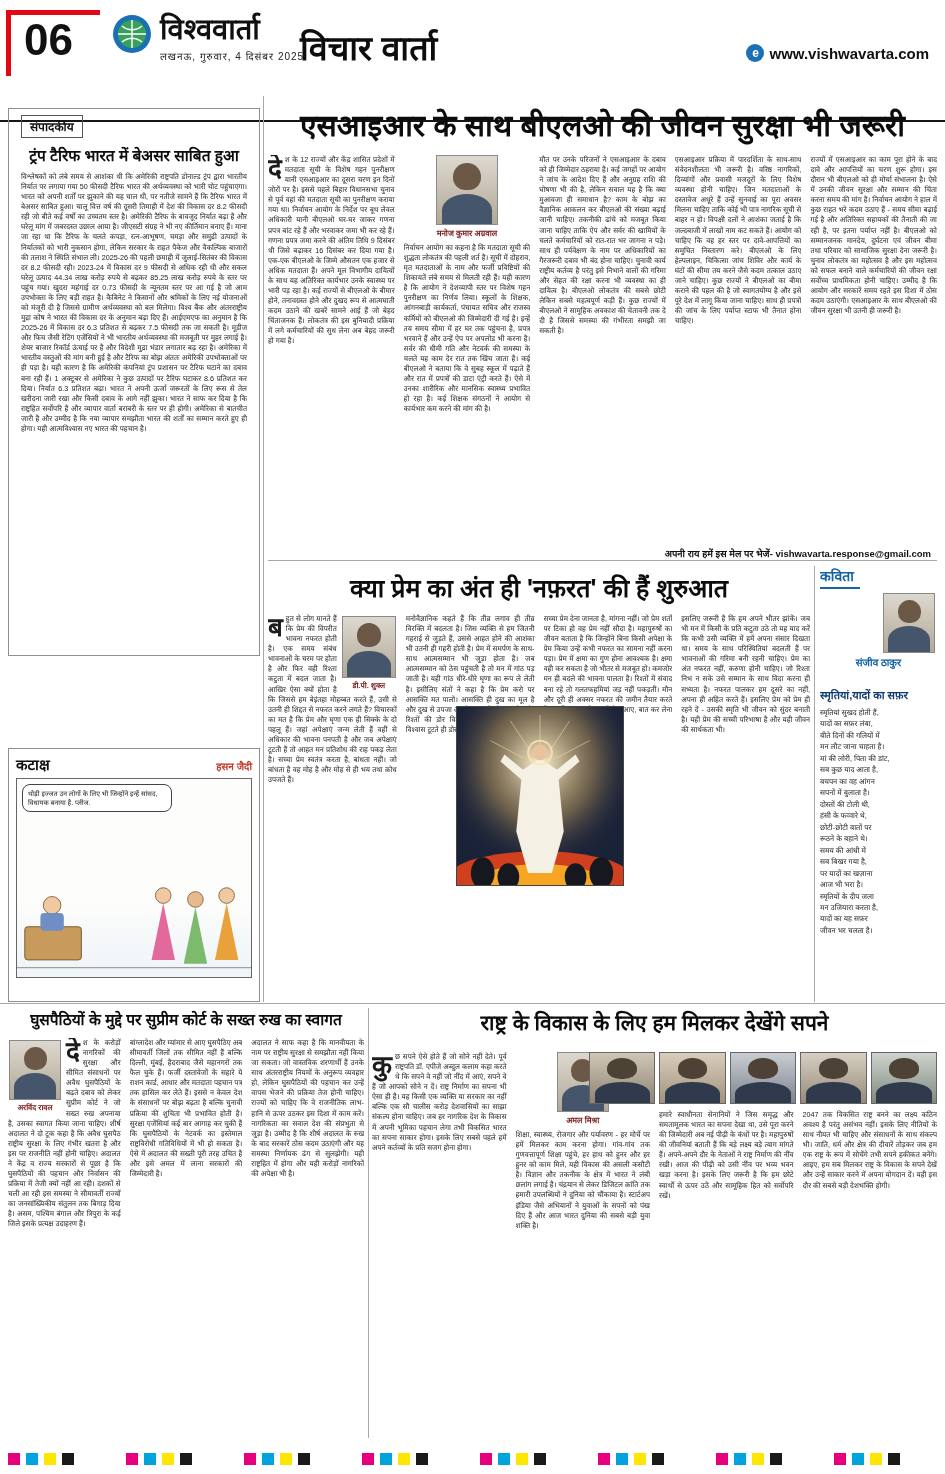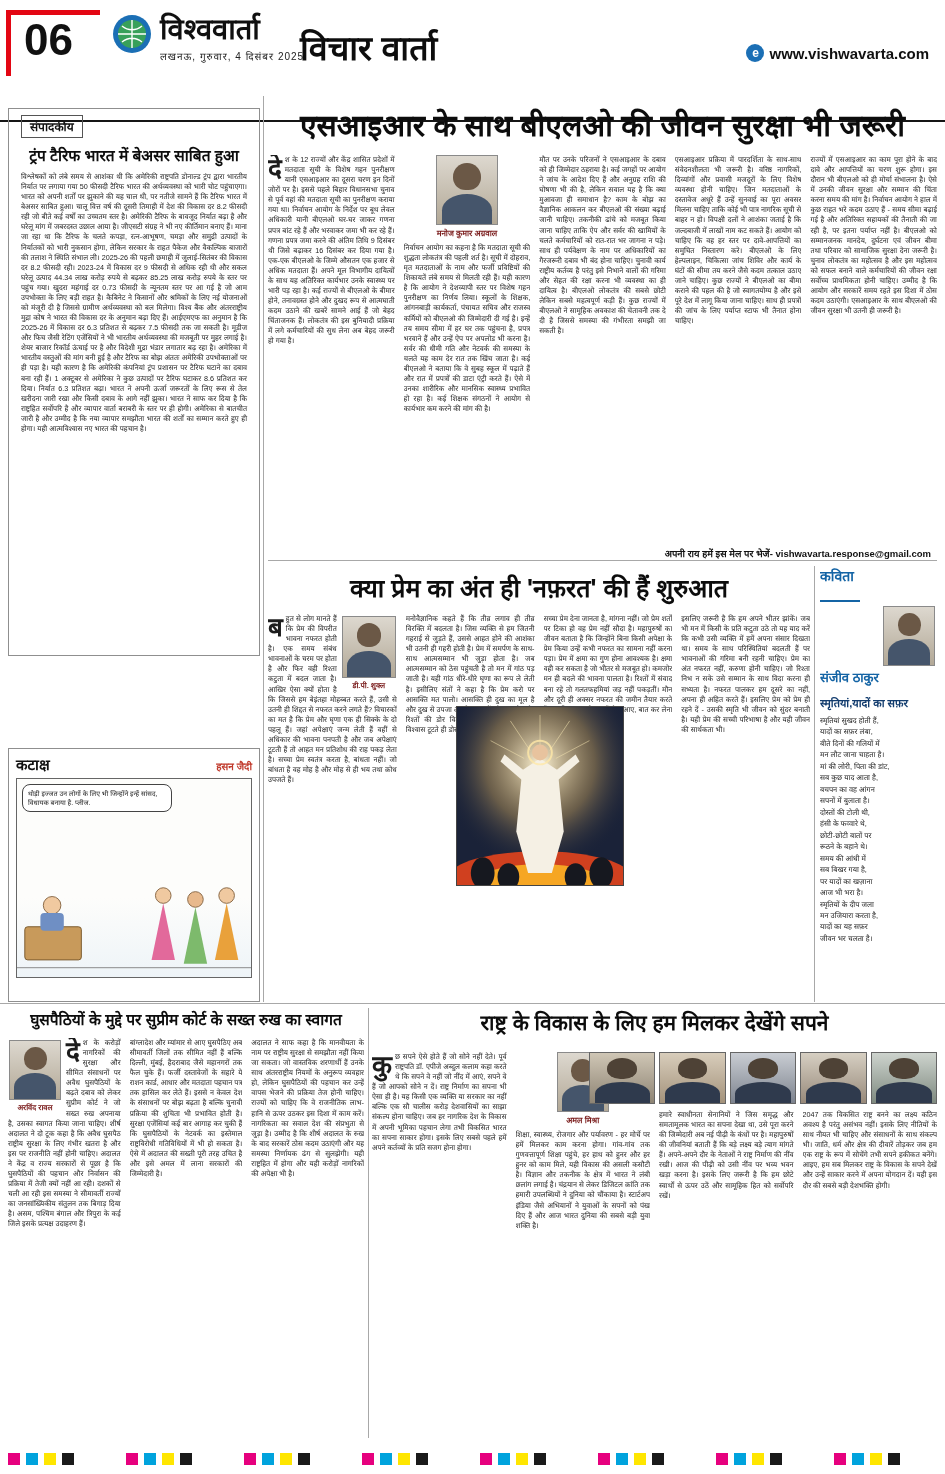--- a/index.html
+++ b/index.html
@@ -73,24 +73,24 @@
   .second-headline { font-size:25px; font-weight:bold; text-align:center; color:#0c0c0c; margin-top:4px; }
   .second-cols { margin-top:10px; height:382px; position:relative; }
   .photo-right { float:right; width:56px; margin:2px 0 3px 4px; text-align:center; }
   .photo-right .avatar { width:54px; height:62px; margin:0 auto; }
   .photo-right .byline-name { font-size:7.5px; }
   .feature-image { position:absolute; left:188px; top:92px; width:168px; height:180px; border:1px solid #444; background:#1a2238; }
   .feature-image svg { display:block; width:100%; height:100%; }
 
   
   .poem { position:absolute; left:820px; top:566px; width:117px; height:436px; overflow:hidden; }
-  .poem-label { font-size:14px; font-weight:bold; color:#1464a5; border-bottom:2px solid #1464a5; display:inline-block; padding:0 6px 15px 0; }
+  .poem-label { font-size:14px; font-weight:bold; color:#1464a5; border-bottom:2px solid #1464a5; display:inline-block; padding:0 6px 2px 0; }
   .poet { width:56px; margin:4px 0 2px auto; text-align:center; }
   .poet .avatar { width:52px; height:60px; margin:0 auto; }
-  .poet-name { font-size:13px; font-weight:bold; color:#1464a5; text-align:left; margin-bottom:9px; }
+  .poet-name { font-size:10px; font-weight:bold; color:#1464a5; text-align:center; margin-bottom:18px; }
   .poem-title { font-size:11px; font-weight:bold; color:#123c6e; margin-bottom:5px; }
   .poem-lines { font-size:7.4px; line-height:1.55; white-space:pre-line; color:#1c1c1c; }
 
   
   .bl { position:absolute; left:8px; top:1008px; width:356px; height:430px; overflow:hidden; }
   .bl-headline { font-size:15.5px; font-weight:bold; text-align:center; color:#0c0c0c; }
   .bl-cols { margin-top:8px; height:392px; }
   .photo-left { float:left; width:54px; margin:2px 4px 3px 0; text-align:center; }
   .photo-left .avatar { width:52px; height:60px; margin:0 auto; }
   .photo-left .byline-name { font-size:7.5px; }

